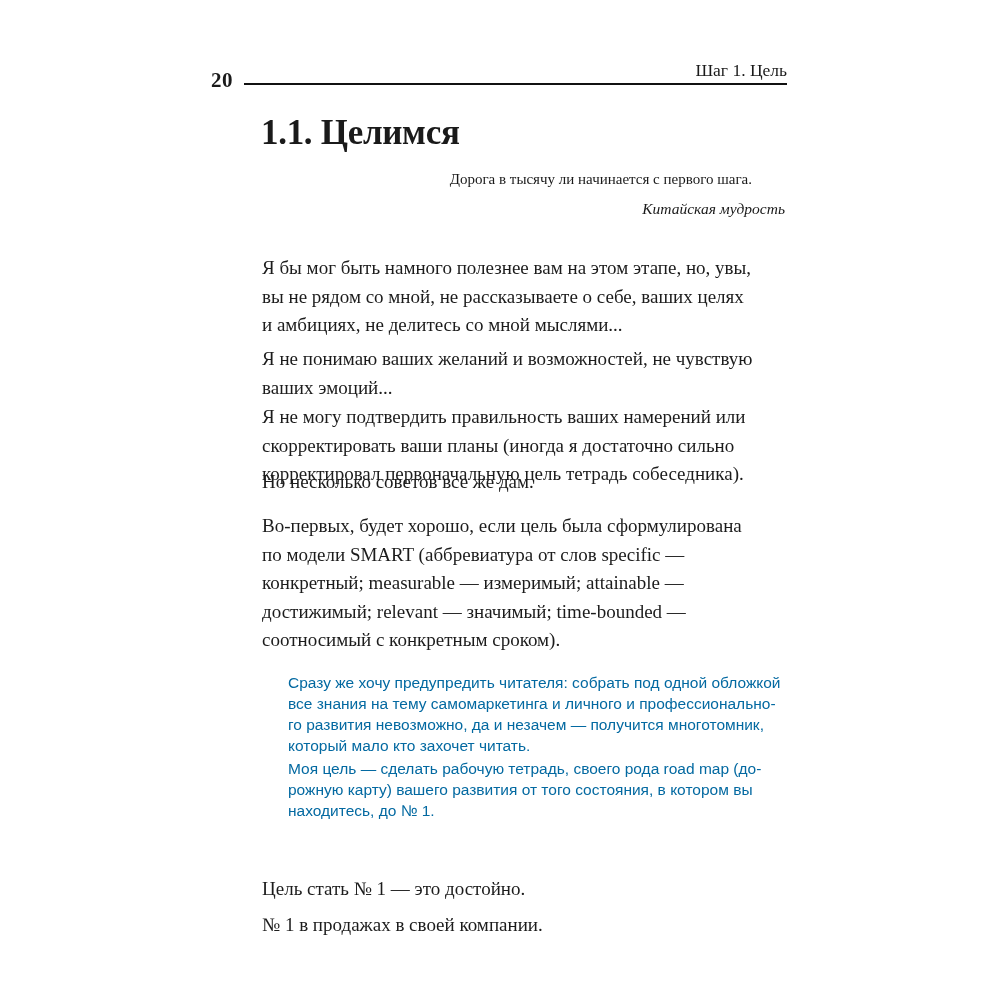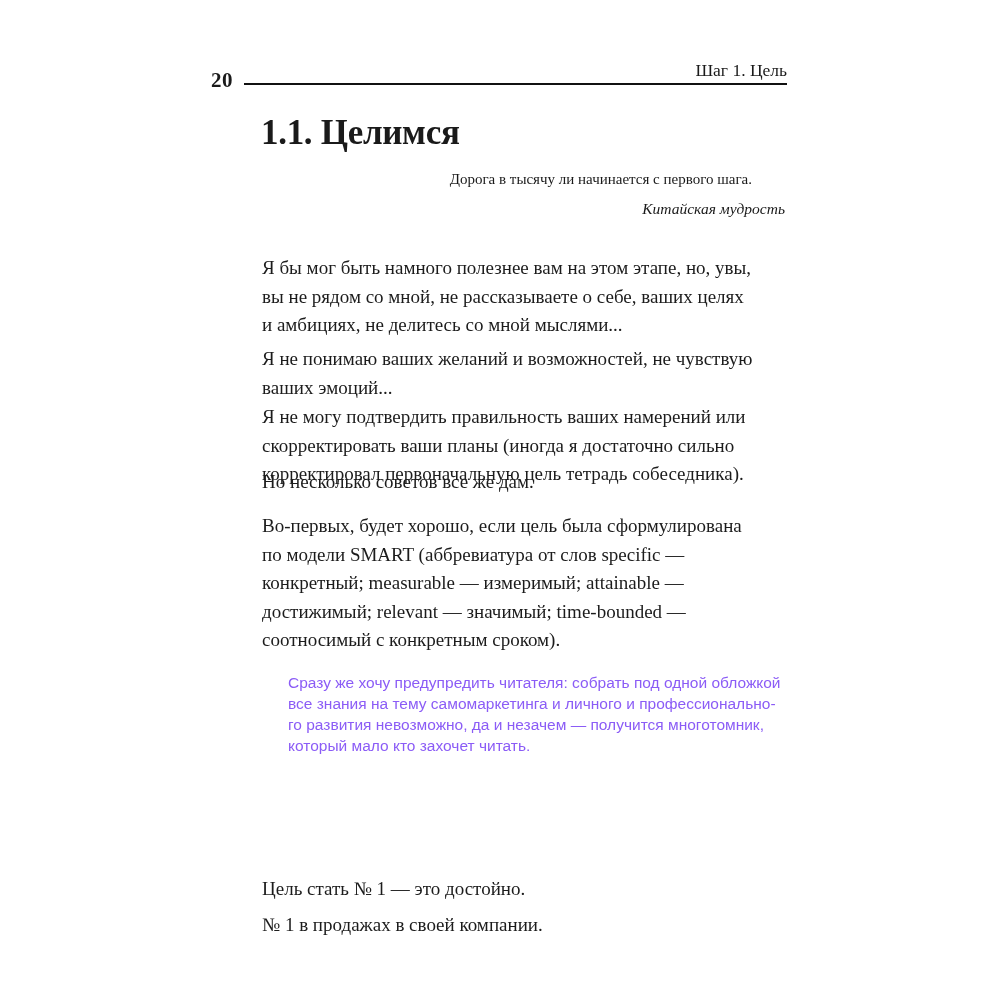--- a/index.html
+++ b/index.html
@@ -70,21 +70,21 @@
     white-space: pre-line;
     color: #1c1c1c;
   }
   .note-par {
     left: 288px;
     width: 560px;
     font-family: "Liberation Sans", "DejaVu Sans", sans-serif;
     font-size: 15.5px;
     line-height: 21px;
     white-space: pre-line;
-    color: #8b5cf6;
+    color: #0369a1;
   }
 </style>
 </head>
 <body>
 
 <div class="page">
 
   <div class="abs page-number">20</div>
 
   <div class="abs header-rule"></div>
@@ -114,19 +114,22 @@
 по модели SMART (аббревиатура от слов specific —
 конкретный; measurable — измеримый; attainable —
 достижимый; relevant — значимый; time-bounded —
 соотносимый с конкретным сроком).</div>
 
   <div class="abs note-par" style="top:672px;">Сразу же хочу предупредить читателя: собрать под одной обложкой
 все знания на тему самомаркетинга и личного и профессионально-
 го развития невозможно, да и незачем — получится многотомник,
 который мало кто захочет читать.</div>
 
+  <div class="abs note-par" style="top:758px;">Моя цель — сделать рабочую тетрадь, своего рода road map (до-
+рожную карту) вашего развития от того состояния, в котором вы
+находитесь, до № 1.</div>
 
 
   <div class="abs body-par" style="top:875px;">Цель стать № 1 — это достойно.</div>
 
   <div class="abs body-par" style="top:911px;">№ 1 в продажах в своей компании.</div>
 
 </div>
 
 </body></html>

